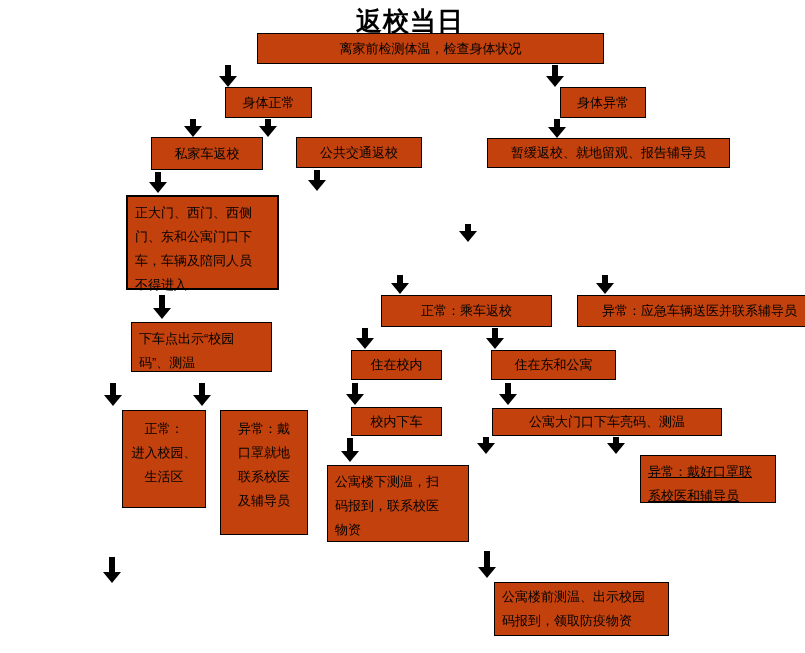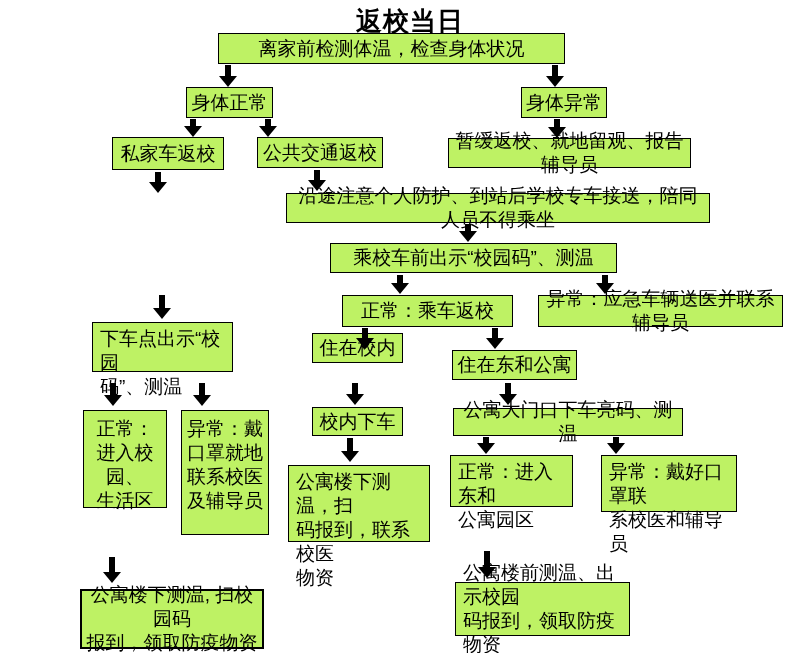--- a/index.html
+++ b/index.html
@@ -16,29 +16,30 @@
     font-size:26px;
     font-weight:bold;
     text-align:center;
     letter-spacing:1px;
     white-space:nowrap;
   }
   .box{
     position:absolute;
     box-sizing:border-box;
     border:1px solid #000;
-    background:#bef264;
+    background:#c2410c;
     display:flex;
     align-items:center;
     justify-content:center;
     text-align:center;
-    font-size:19px;
+    font-size:13px;
     line-height:24px;
     white-space:pre-line;
     padding:1px 4px;
+    margin-left:39px;
   }
   .ta-left{justify-content:flex-start;text-align:left;padding-left:7px;padding-right:5px;}
   .va-top{align-items:flex-start;padding-top:4px;}
   .thick{border-width:2px;}
   .arrow{
     position:absolute;
     width:18px;
     display:flex;
     flex-direction:column;
     align-items:center;
@@ -63,60 +64,58 @@
   <div class="box" style="left:186px;top:87px;width:87px;height:31px;">身体正常</div>
 
   <div class="box" style="left:521px;top:87px;width:86px;height:31px;">身体异常</div>
 
   <div class="box" style="left:112px;top:137px;width:112px;height:33px;">私家车返校</div>
 
   <div class="box" style="left:257px;top:137px;width:126px;height:31px;font-family:Liberation Serif, serif;">公共交通返校</div>
 
   <div class="box" style="left:448px;top:138px;width:243px;height:30px;">暂缓返校、就地留观、报告辅导员</div>
 
+  <div class="box ta-left va-top thick" style="left:87px;top:195px;width:153px;height:95px;">正大门、西门、西侧
+门、东和公寓门口下
+车，车辆及陪同人员
+不得进入</div>
 
   <div class="box ta-left va-top" style="left:92px;top:322px;width:141px;height:50px;">下车点出示“校园
 码”、测温</div>
 
   <div class="box va-top" style="left:83px;top:410px;width:84px;height:98px;padding-top:6px;">正常：
 进入校园、
 生活区</div>
 
   <div class="box va-top" style="left:181px;top:410px;width:88px;height:125px;padding-top:6px;">异常：戴
 口罩就地
 联系校医
 及辅导员</div>
 
-  <div class="box thick" style="left:80px;top:589px;width:184px;height:60px;">公寓楼下测温, 扫校园码
-报到，领取防疫物资</div>
-
-  <div class="box" style="left:286px;top:193px;width:424px;height:30px;">沿途注意个人防护、到站后学校专车接送，陪同人员不得乘坐</div>
-
-  <div class="box" style="left:330px;top:243px;width:287px;height:30px;">乘校车前出示“校园码”、测温</div>
+
+
 
   <div class="box" style="left:342px;top:295px;width:171px;height:32px;">正常：乘车返校</div>
 
   <div class="box" style="left:538px;top:295px;width:245px;height:32px;">异常：应急车辆送医并联系辅导员</div>
 
-  <div class="box" style="left:312px;top:333px;width:91px;height:30px;">住在校内</div>
+  <div class="box" style="left:312px;top:350px;width:91px;height:30px;">住在校内</div>
 
   <div class="box" style="left:452px;top:350px;width:125px;height:30px;">住在东和公寓</div>
 
   <div class="box" style="left:312px;top:407px;width:91px;height:29px;">校内下车</div>
 
   <div class="box" style="left:453px;top:408px;width:230px;height:28px;">公寓大门口下车亮码、测温</div>
 
   <div class="box ta-left va-top" style="left:288px;top:465px;width:142px;height:77px;">公寓楼下测温，扫
 码报到，联系校医
 物资</div>
 
-  <div class="box ta-left va-top" style="left:450px;top:455px;width:123px;height:52px;">正常：进入东和
-公寓园区</div>
-
-  <div class="box ta-left va-top" style="left:601px;top:455px;width:136px;height:57px;">异常：戴好口罩联
+
+  <div class="box ta-left va-top" style="left:601px;top:455px;width:136px;height:48px;text-decoration:underline;">异常：戴好口罩联
 系校医和辅导员</div>
 
   <div class="box ta-left" style="left:455px;top:582px;width:175px;height:54px;">公寓楼前测温、出示校园
 码报到，领取防疫物资</div>
 
   <div class="arrow" style="left:219px;top:65px;">
       <span class="stem" style="height:11px;"></span>
       <span class="head"></span>
     </div>
   <div class="arrow" style="left:546px;top:65px;">

